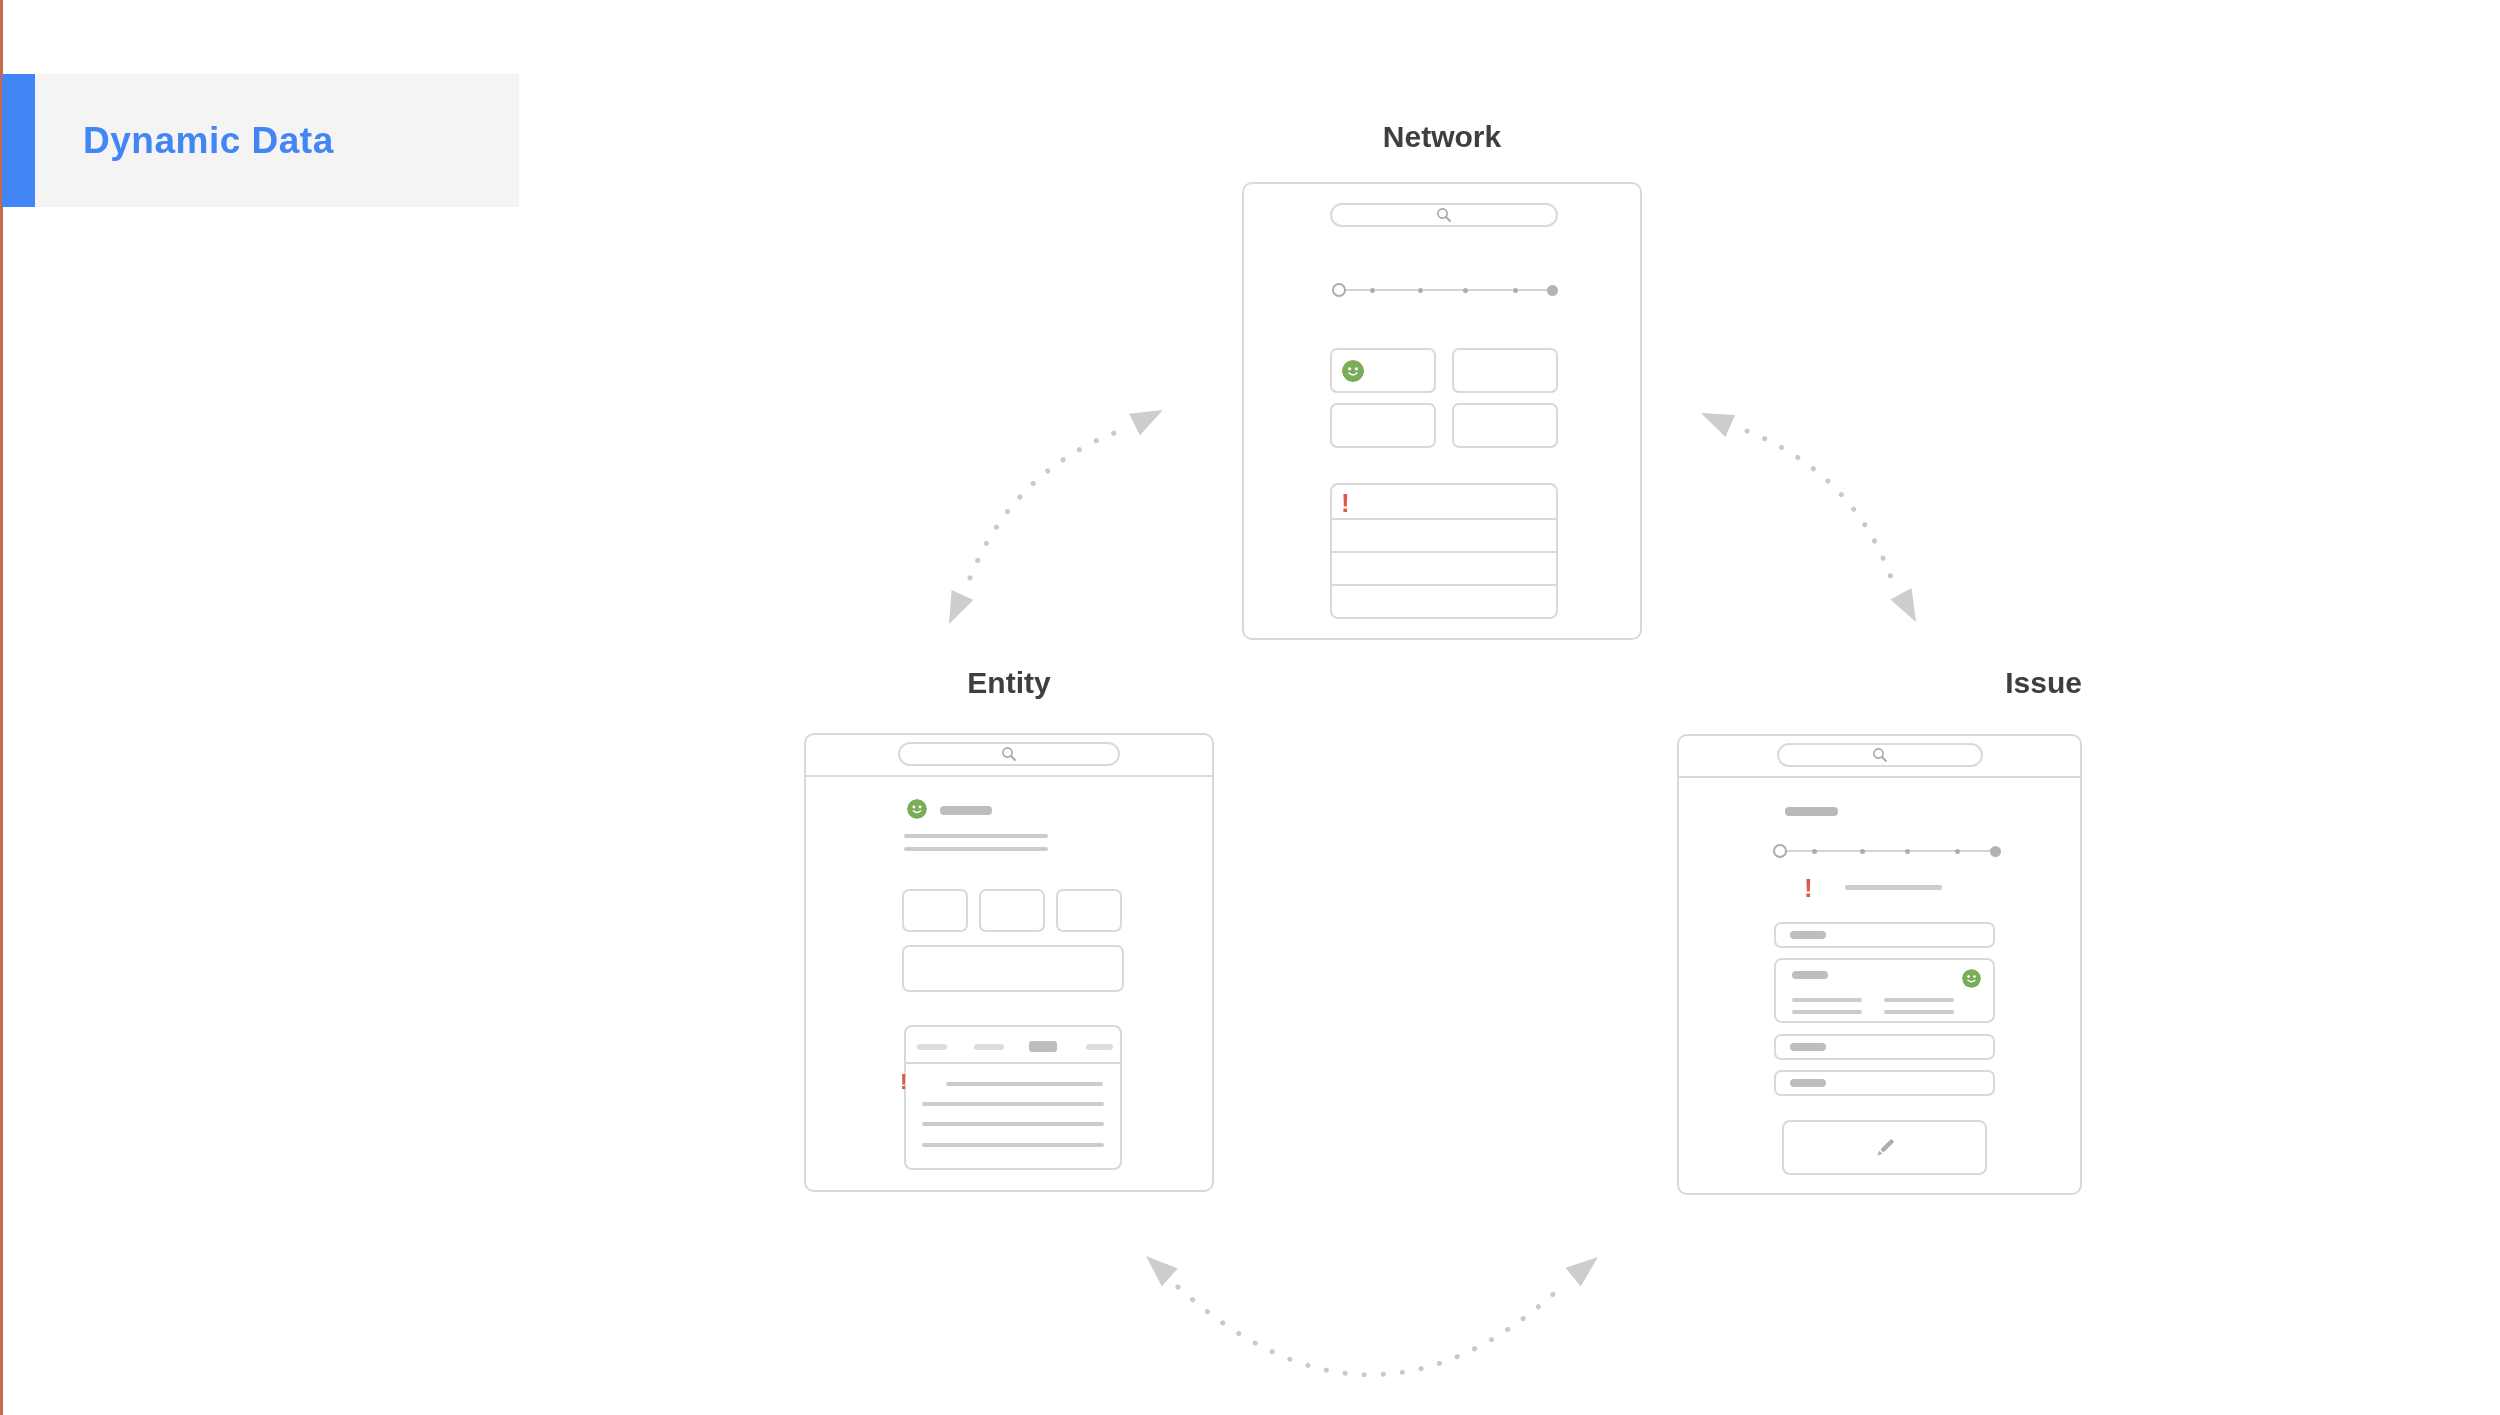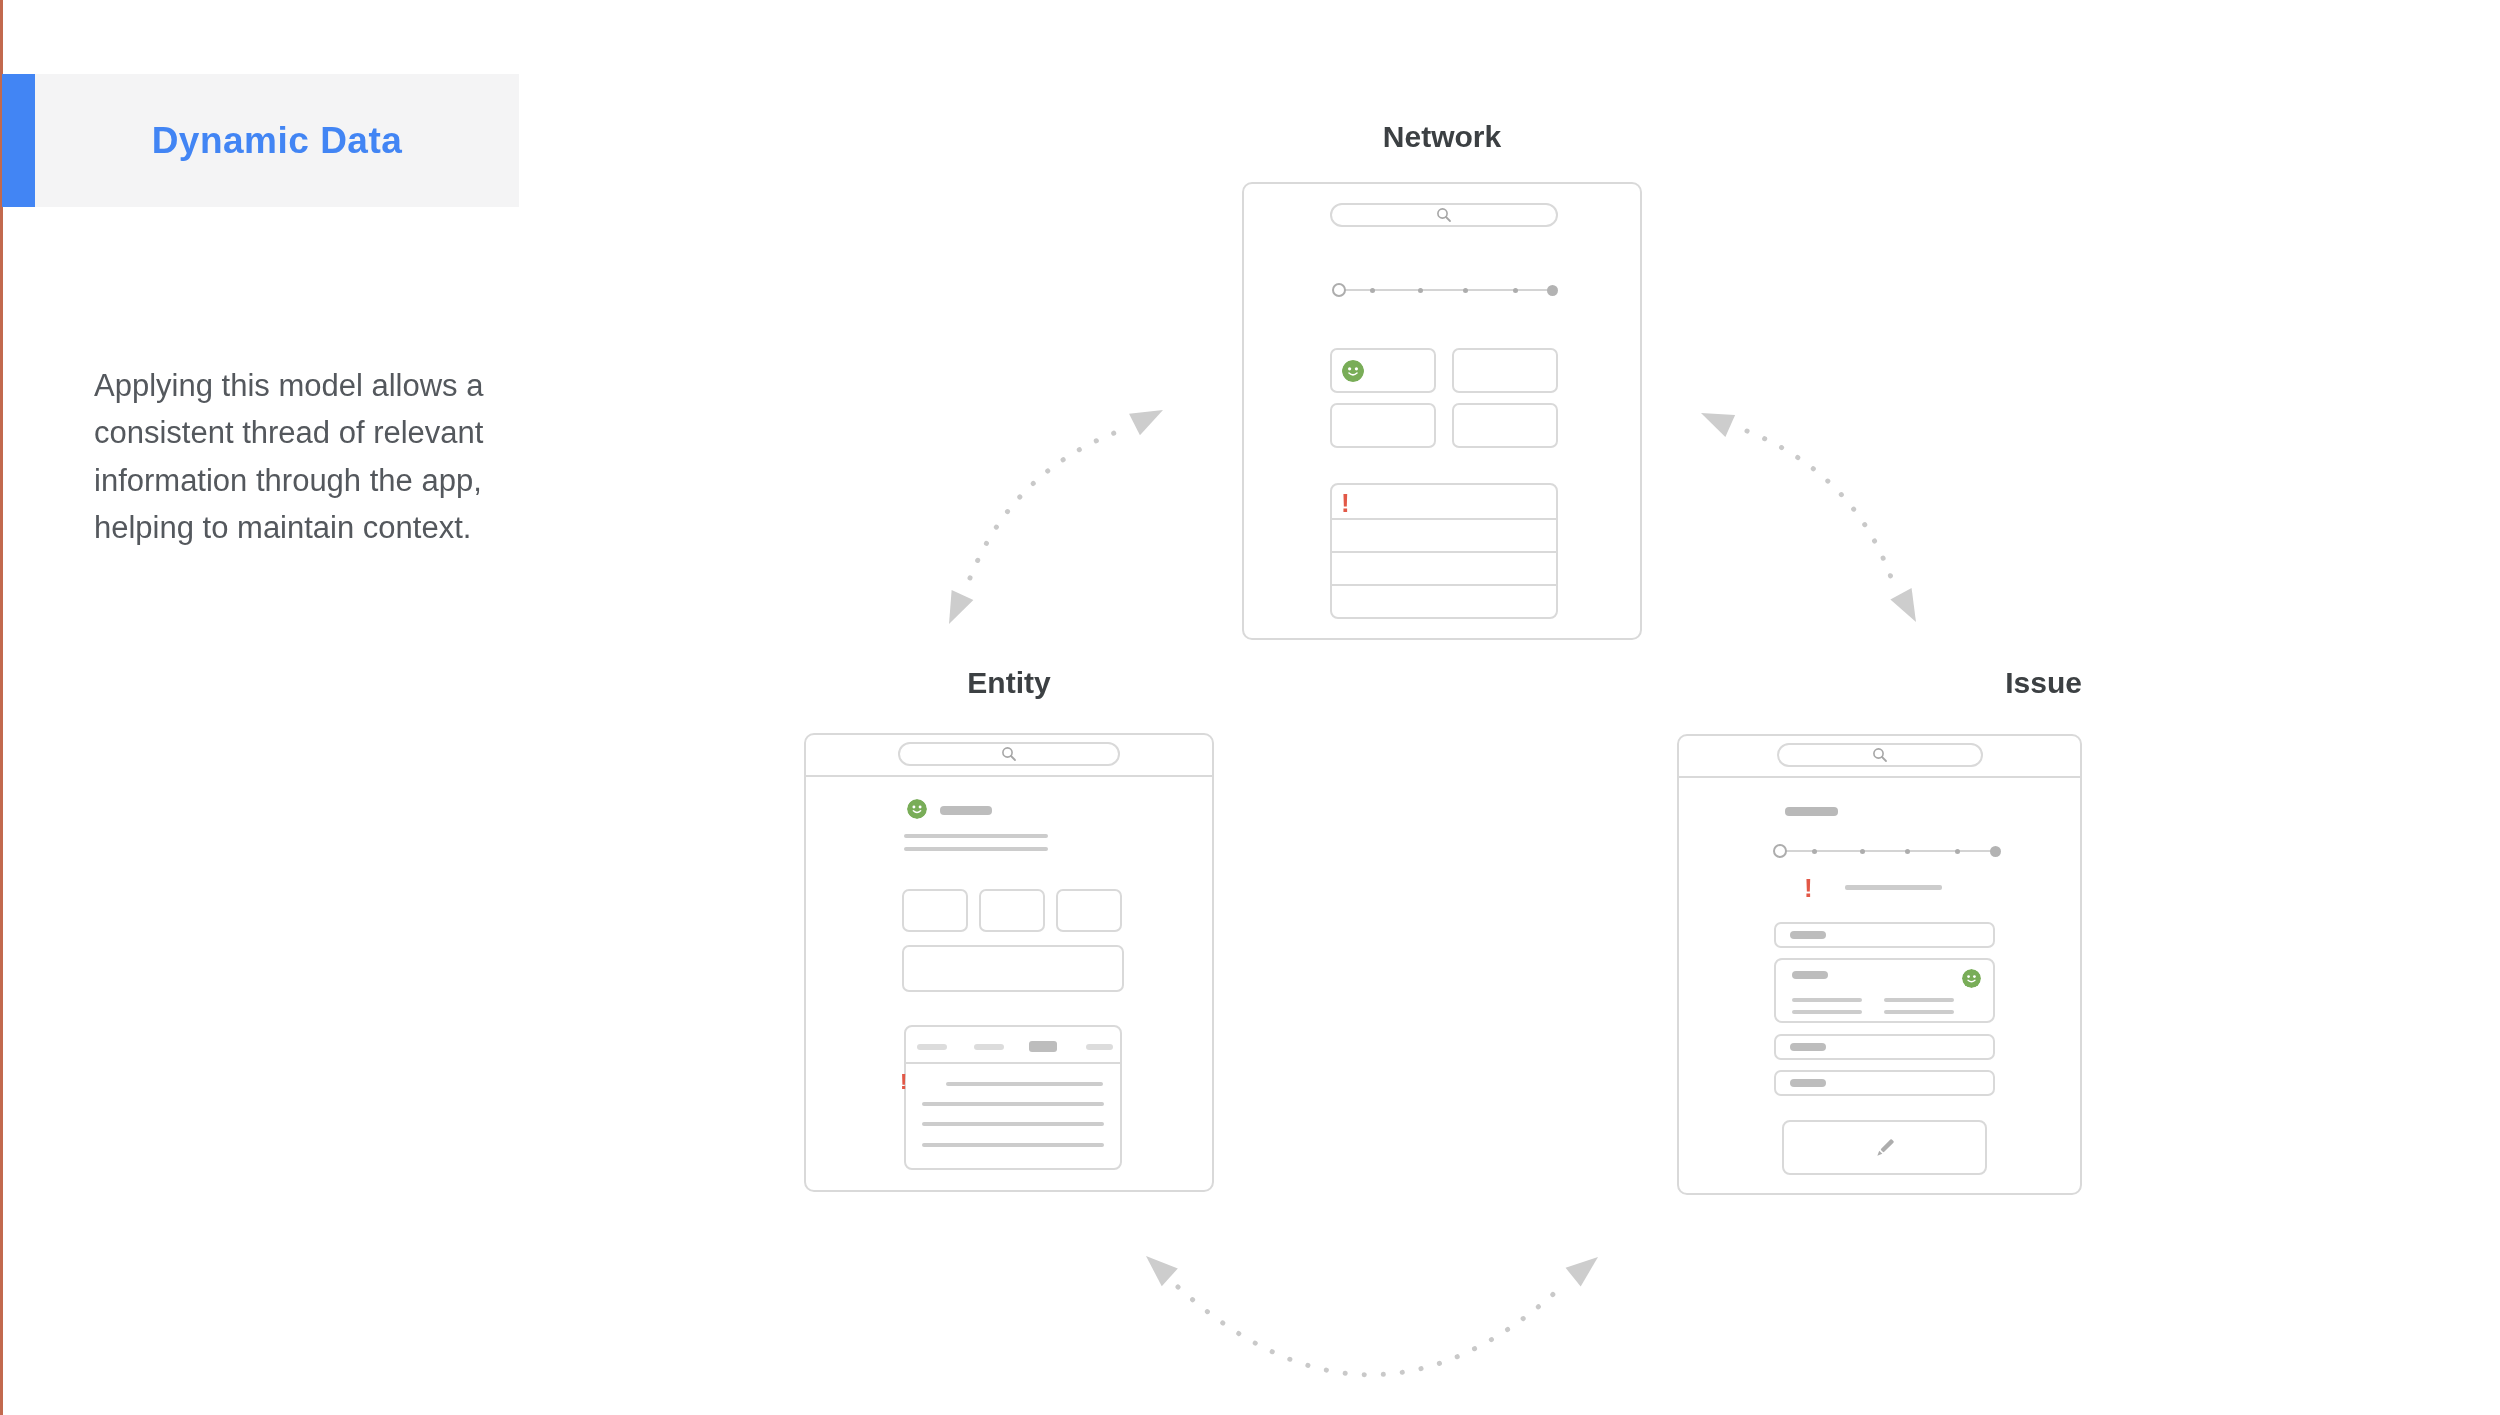--- a/index.html
+++ b/index.html
@@ -10,21 +10,21 @@
   }
   html,body{margin:0;padding:0;background:#fff;}
   .canvas{position:relative;width:2500px;height:1415px;background:#fff;overflow:hidden;
           font-family:"Liberation Sans",sans-serif;}
   .edge-line{position:absolute;left:0;top:0;width:3px;height:1415px;background:var(--edge-line);}
 
   
   .tag{position:absolute;left:2px;top:74px;height:133px;display:flex;}
   .tag-accent{width:33px;height:133px;background:var(--accent-blue);}
   .tag-body{width:484px;height:133px;background:var(--tag-bg);display:flex;align-items:center;
-            justify-content:center;box-sizing:border-box;}
+            padding-left:48px;box-sizing:border-box;}
   .tag-body span{color:var(--accent-blue);font-size:37px;font-weight:700;letter-spacing:.5px;}
 
   .description{position:absolute;left:94px;top:362px;width:484px;font-size:31px;line-height:1.53;
                color:var(--body-text);margin:0;}
 
   
   .node-title{position:absolute;text-align:center;font-size:30px;font-weight:700;
               color:var(--title-text);line-height:1.1;}
   .t-network{left:1242px;top:112px;width:400px;margin-top:8px;}
   .t-entity{left:804px;top:666px;width:410px;}
@@ -117,21 +117,20 @@
 <div class="canvas">
   <div class="edge-line"></div>
 
   <div class="tag">
     <div class="tag-accent"></div>
     <div class="tag-body">
       <span>Dynamic Data</span>
     </div>
   </div>
 
-  <p class="description">Applying this model allows a consistent thread of relevant information through the app, helping to maintain context.</p>
 
   <svg class="arrows" width="2500" height="1415" viewBox="0 0 2500 1415">
     <g stroke="var(--arrow)" stroke-width="5" stroke-linecap="round" fill="none" stroke-dasharray="0.1 19">
       <path d="M 970 578 Q 1013 470 1122 430"></path>
       <path d="M 1747 431 Q 1854 474 1892 580"></path>
       <path d="M 1178 1287 Q 1371 1462 1560 1288"></path>
     </g>
     <g fill="#CDCDCD">
       <g transform="translate(949,624) rotate(115)">
           <polygon points="0,0 -32,-12 -32,12"></polygon>

